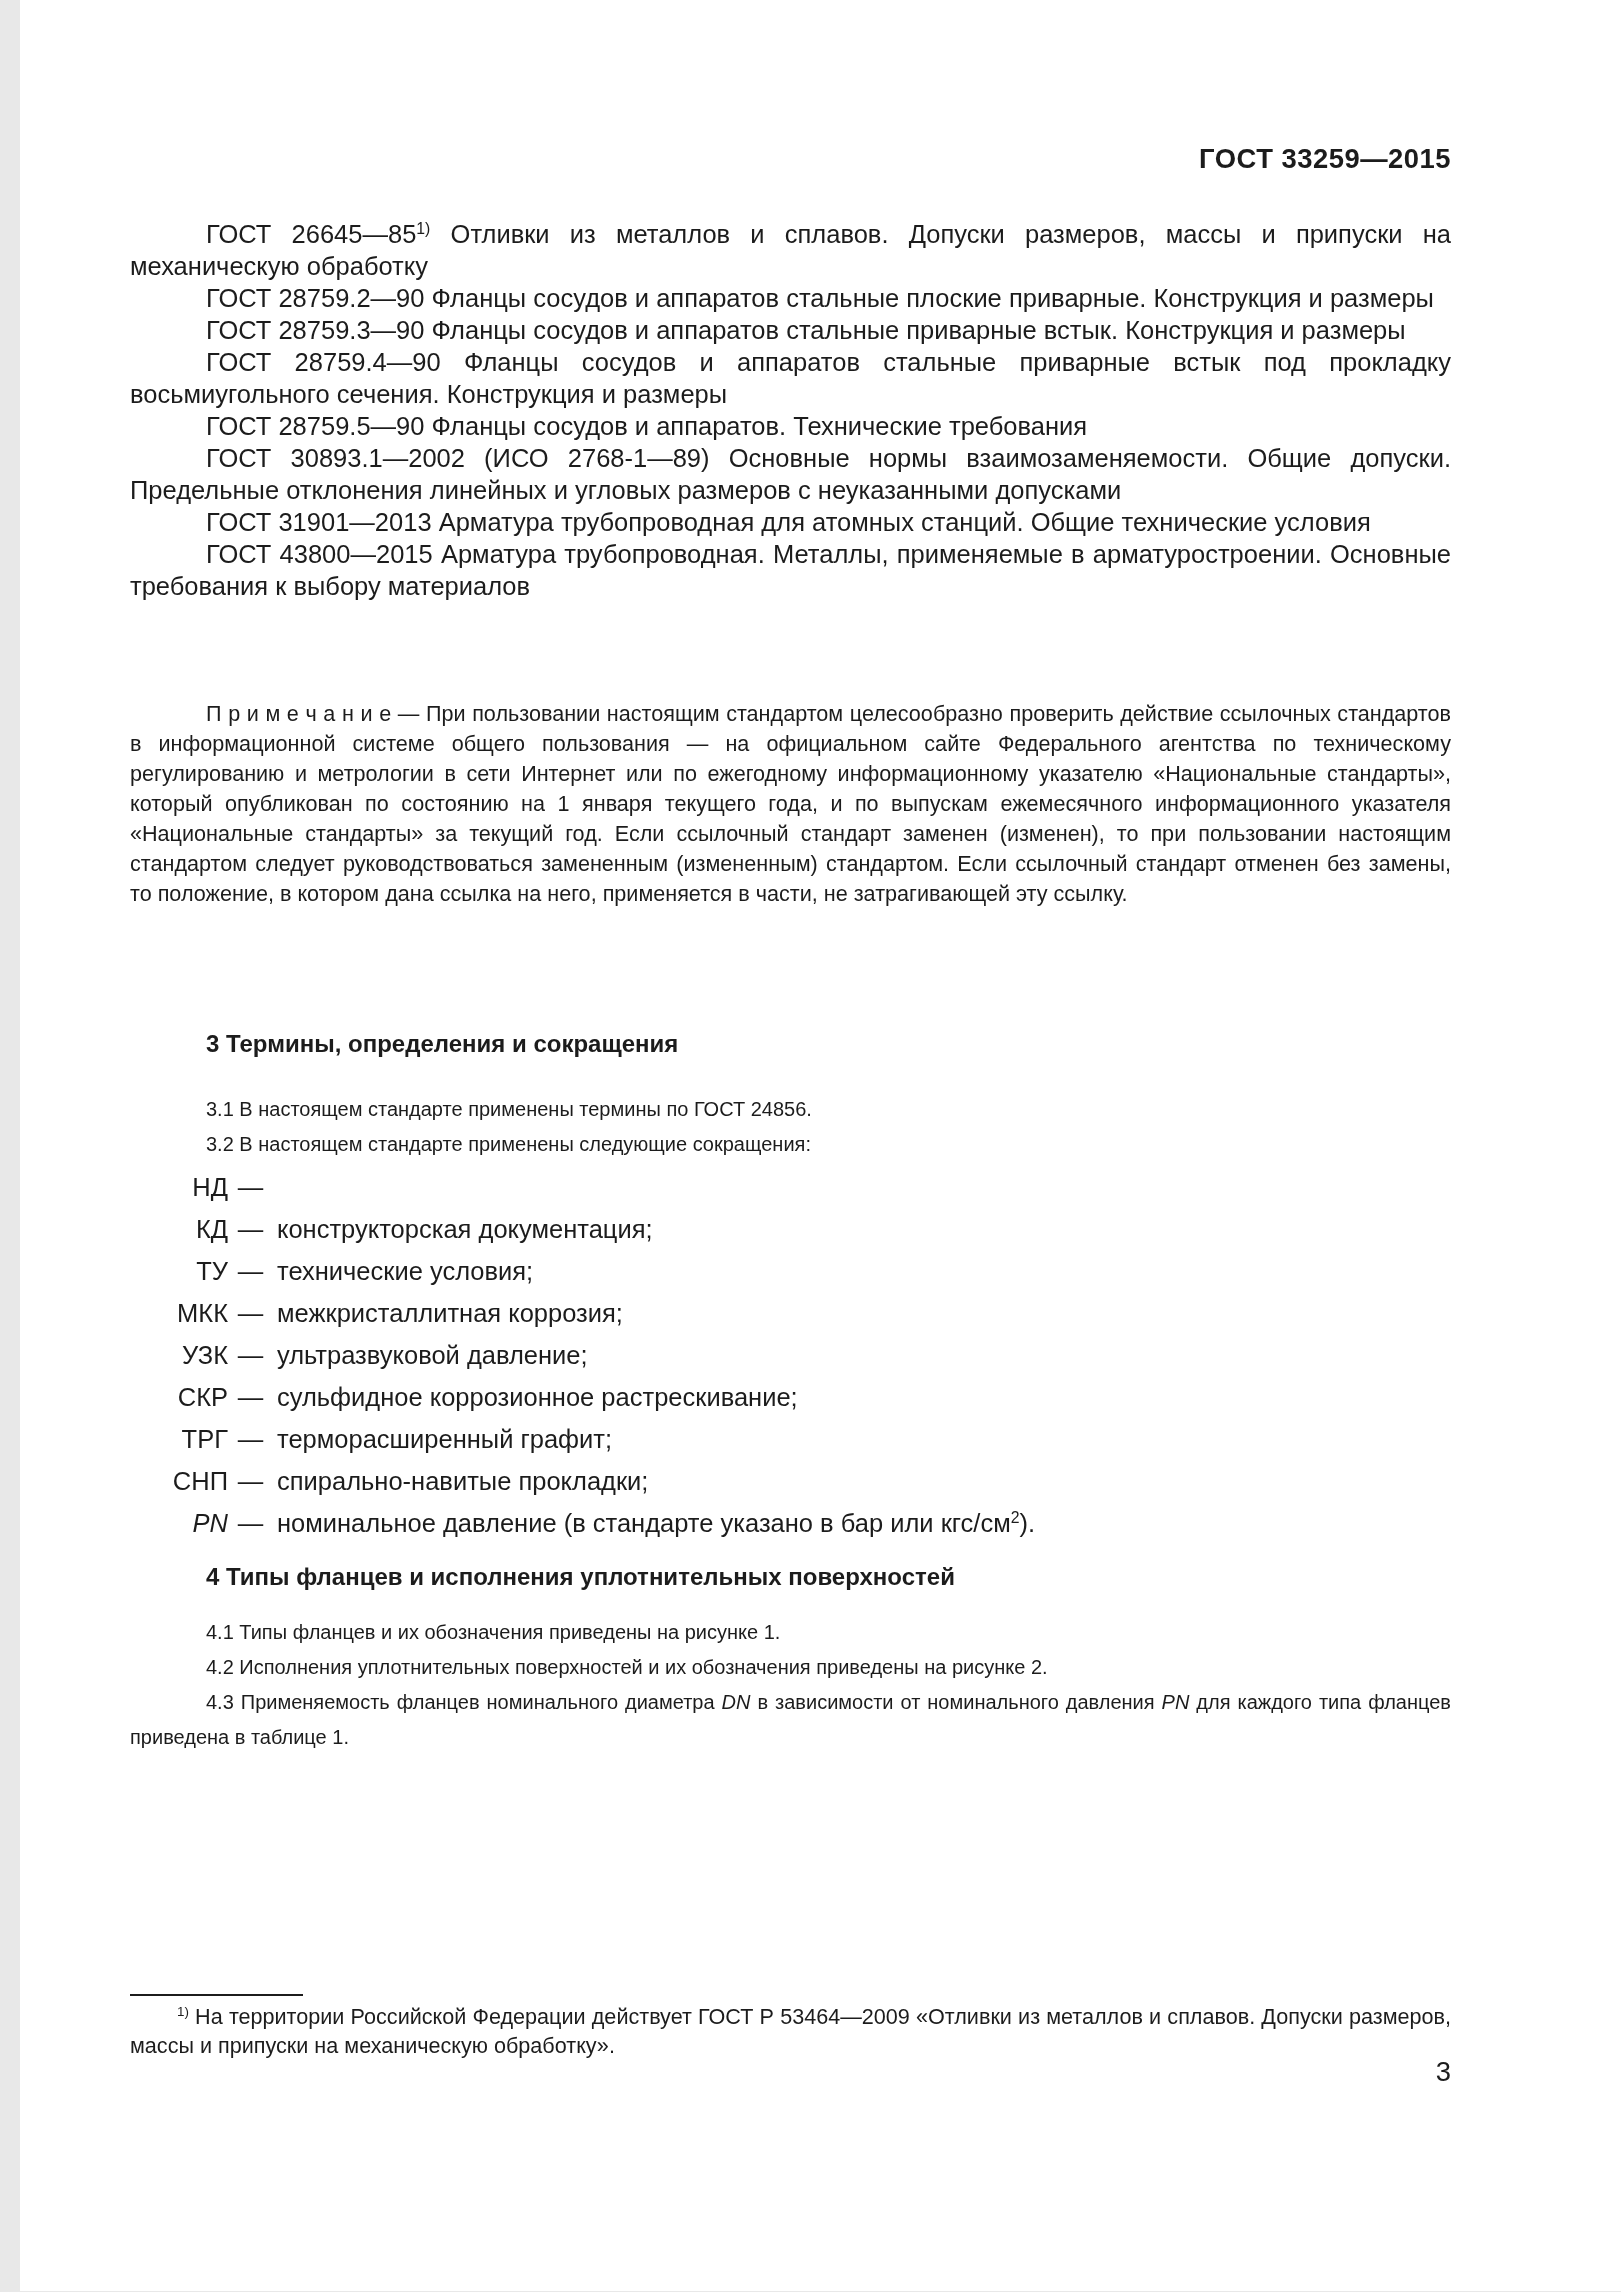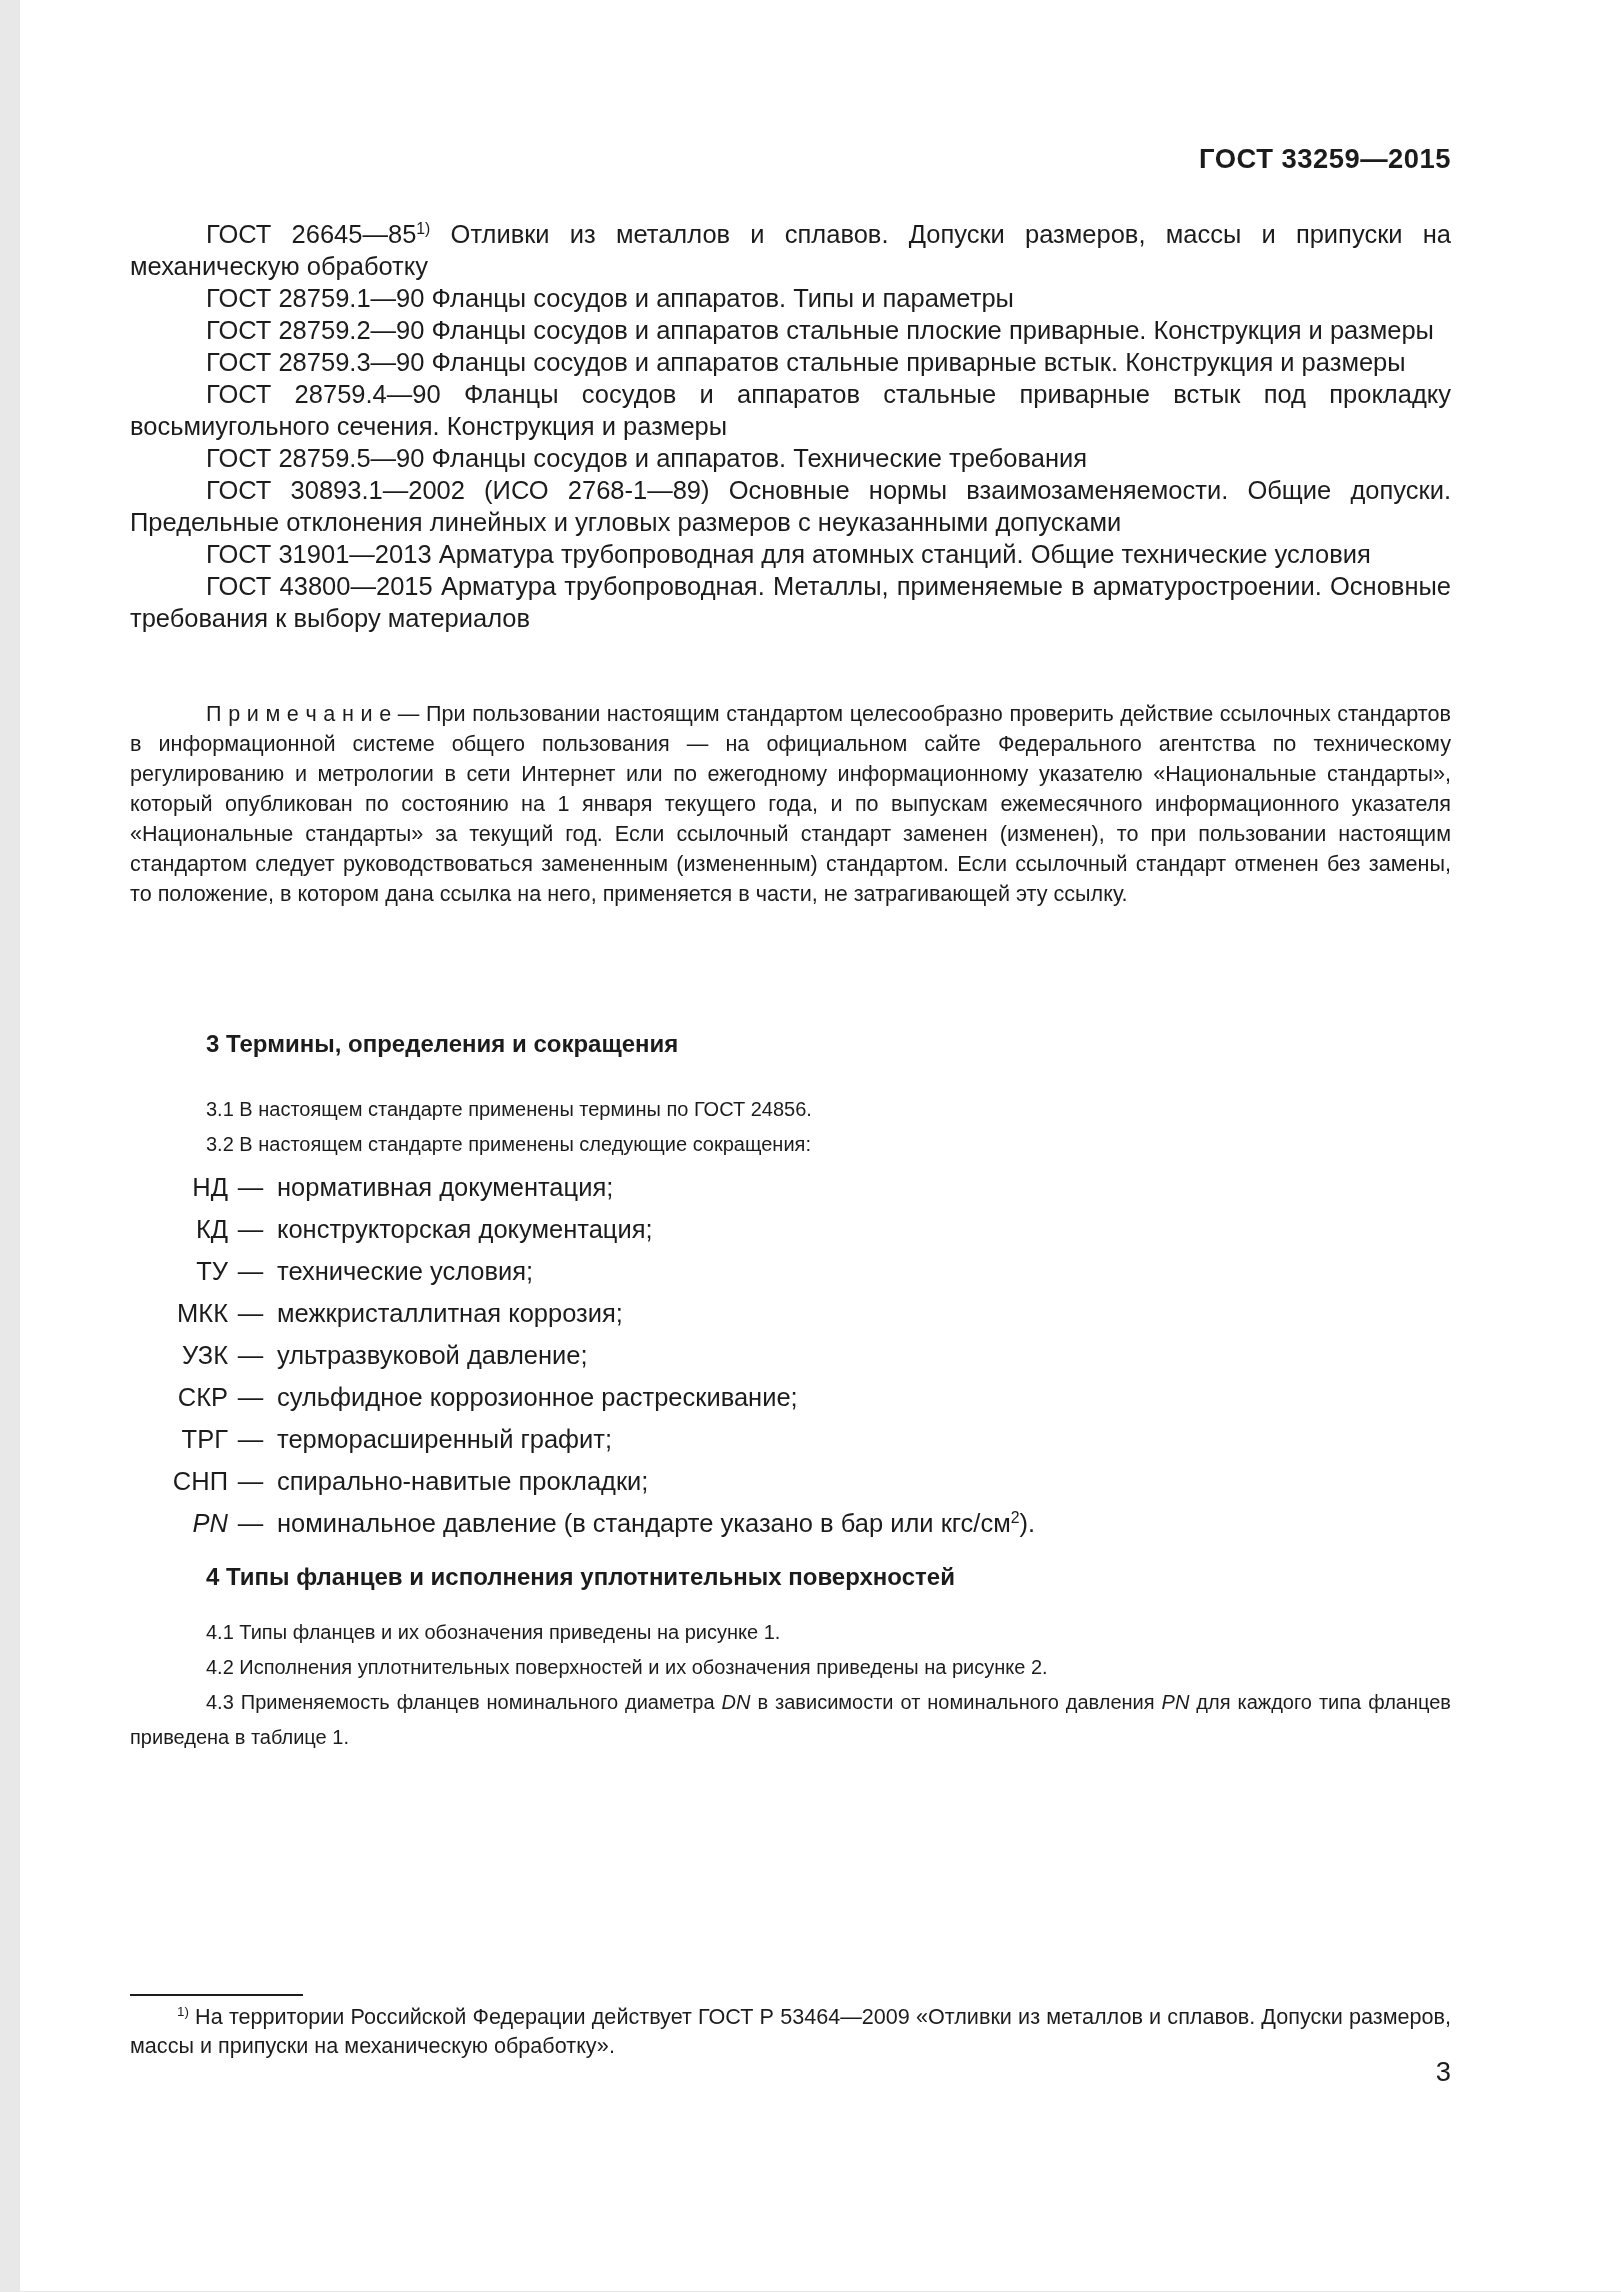--- a/index.html
+++ b/index.html
@@ -144,21 +144,20 @@
 </head>
 <body>
 
 <div class="page">
   <div class="content">
 
     <div class="doc-header">ГОСТ 33259—2015</div>
 
     <div class="refs">
       <p><span>ГОСТ 26645—85</span><sup class="s">1)</sup><span> Отливки из металлов и сплавов. Допуски размеров, массы и припуски на механическую обработку</span></p>
-      <p>ГОСТ 28759.1—90 Фланцы сосудов и аппаратов. Типы и параметры</p>
       <p>ГОСТ 28759.2—90 Фланцы сосудов и аппаратов стальные плоские приварные. Конструкция и размеры</p>
       <p>ГОСТ 28759.3—90 Фланцы сосудов и аппаратов стальные приварные встык. Конструкция и размеры</p>
       <p>ГОСТ 28759.4—90 Фланцы сосудов и аппаратов стальные приварные встык под прокладку восьмиугольного сечения. Конструкция и размеры</p>
       <p>ГОСТ 28759.5—90 Фланцы сосудов и аппаратов. Технические требования</p>
       <p>ГОСТ 30893.1—2002 (ИСО 2768-1—89) Основные нормы взаимозаменяемости. Общие допуски. Предельные отклонения линейных и угловых размеров с неуказанными допусками</p>
       <p>ГОСТ 31901—2013 Арматура трубопроводная для атомных станций. Общие технические условия</p>
       <p>ГОСТ 43800—2015 Арматура трубопроводная. Металлы, применяемые в арматуростроении. Основные требования к выбору материалов</p>
     </div>
 
     <div class="note">П р и м е ч а н и е — При пользовании настоящим стандартом целесообразно проверить действие ссылочных стандартов в информационной системе общего пользования — на официальном сайте Федерального агентства по техническому регулированию и метрологии в сети Интернет или по ежегодному информационному указателю «Национальные стандарты», который опубликован по состоянию на 1 января текущего года, и по выпускам ежемесячного информационного указателя «Национальные стандарты» за текущий год. Если ссылочный стандарт заменен (изменен), то при пользовании настоящим стандартом следует руководствоваться замененным (измененным) стандартом. Если ссылочный стандарт отменен без замены, то положение, в котором дана ссылка на него, применяется в части, не затрагивающей эту ссылку.</div>
@@ -167,21 +166,20 @@
 
     <div class="clauses clauses-3">
       <p>3.1 В настоящем стандарте применены термины по ГОСТ 24856.</p>
       <p>3.2 В настоящем стандарте применены следующие сокращения:</p>
     </div>
 
     <div class="abbr-list">
       <div class="abbr-row">
         <span class="abbr">НД</span>
         <span class="dash">—</span>
-        <span class="def">нормативная документация;</span>
       </div>
       <div class="abbr-row">
         <span class="abbr">КД</span>
         <span class="dash">—</span>
         <span class="def">конструкторская документация;</span>
       </div>
       <div class="abbr-row">
         <span class="abbr">ТУ</span>
         <span class="dash">—</span>
         <span class="def">технические условия;</span>

